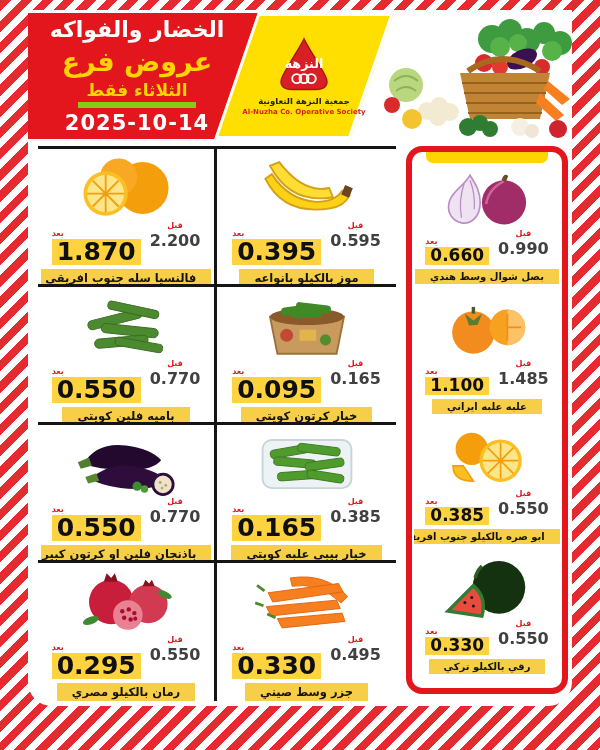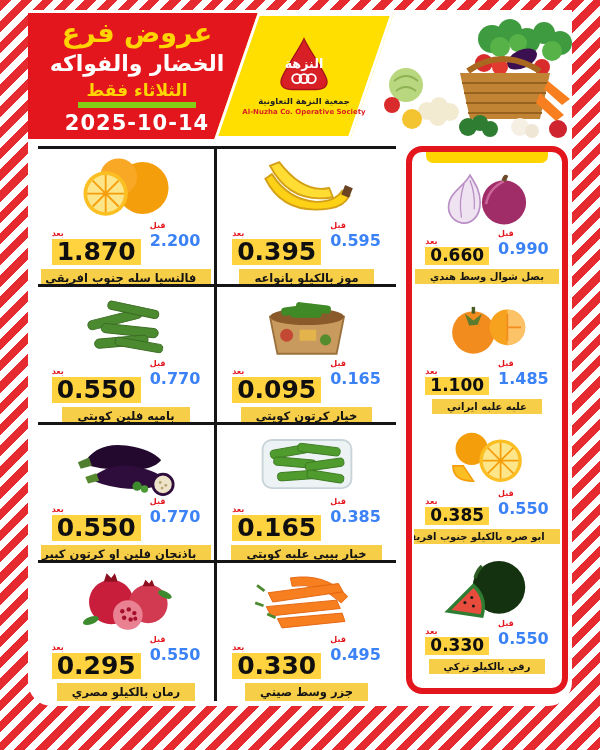--- a/index.html
+++ b/index.html
@@ -58,42 +58,42 @@
     border: 6px solid #e4161d; border-radius: 16px; background: #fff;
   }
   .featured-tab { height: 11px; margin: 0 14px; background: #ffd400; border-radius: 0 0 7px 7px; }
   .fcell { height: 130px; display: flex; flex-direction: column; align-items: center; padding-top: 2px; overflow: hidden; }
   
   .prod-img { height: 74px; display: flex; align-items: center; justify-content: center; }
   .fcell .prod-img { height: 68px; }
   .prod-img svg { display: block; }
   .price-row { display: flex; direction: ltr; align-items: flex-start; gap: 9px; margin-top: -3px; }
   .np { display: flex; flex-direction: column; align-items: flex-start; margin-top: 8px; }
-  .op { display: flex; flex-direction: column; align-items: flex-start; }
+  .op { display: flex; flex-direction: column; align-items: center; }
   .tag { color: #e4161d; font-size: 8px; font-weight: bold; line-height: 1.1; }
   .new-price { background: #ffd23f; font-size: 25px; font-weight: bold; line-height: 1.05; padding: 0 5px; color: #0f0f0f; }
-  .old-price { font-size: 16px; font-weight: bold; color: #3b82f6; line-height: 1.2; }
+  .old-price { font-size: 16px; font-weight: bold; color: #404040; line-height: 1.2; }
   .fcell .new-price { font-size: 17px; }
   .name {
     margin-top: 4px; background: #f7ce47; color: #141414; font-weight: bold;
     font-size: 11.5px; direction: rtl; padding: 2px 15px; white-space: nowrap;
     max-width: 97%; overflow: hidden; text-align: center;
   }
   .fcell .name { font-size: 10px; }
 </style>
 </head>
 <body>
 
 <div class="page">
   <div class="panel">
 
     <div class="header">
       <div class="banner">
+        <div class="tline t2">الخضار والفواكه</div>
         <div class="tline t1">عروض فرع</div>
-        <div class="tline t2">الخضار والفواكه</div>
         <div class="t3wrap">
           <span class="t3">الثلاثاء فقط</span>
         </div>
         <div class="t4">2025-10-14</div>
       </div>
 
       <div class="logo-plate">
         <div class="logo-inner">
           <svg viewBox="0 0 70 64" width="64" height="58">
             <path d="M35 3 C40 14 58 40 60 48 C62 56 56 59 48 59 L22 59 C14 59 8 56 10 48 C12 40 30 14 35 3 Z" fill="#d81f26" stroke="#a8121a" stroke-width="1.5"></path>

